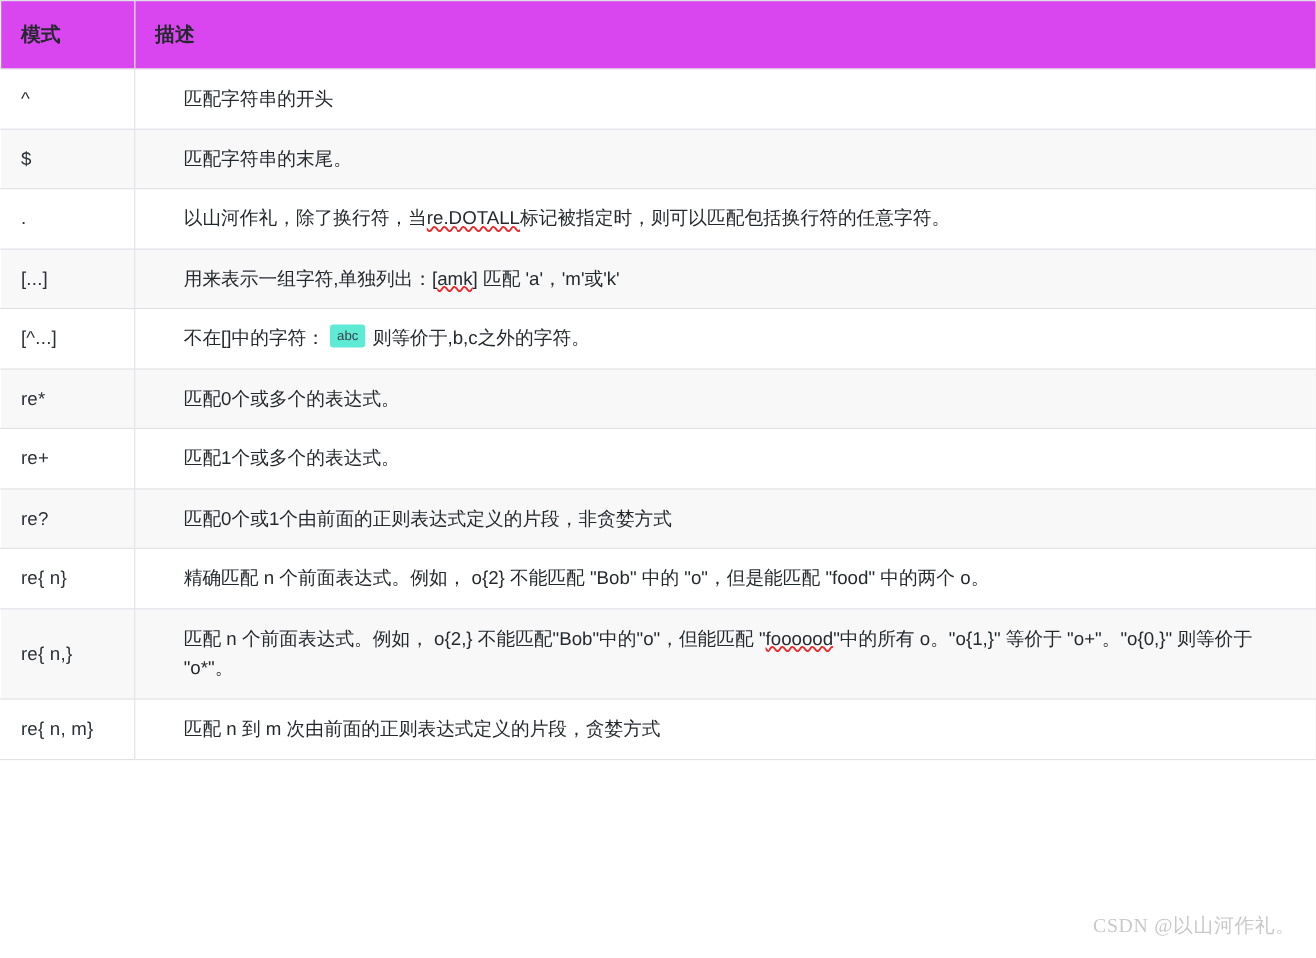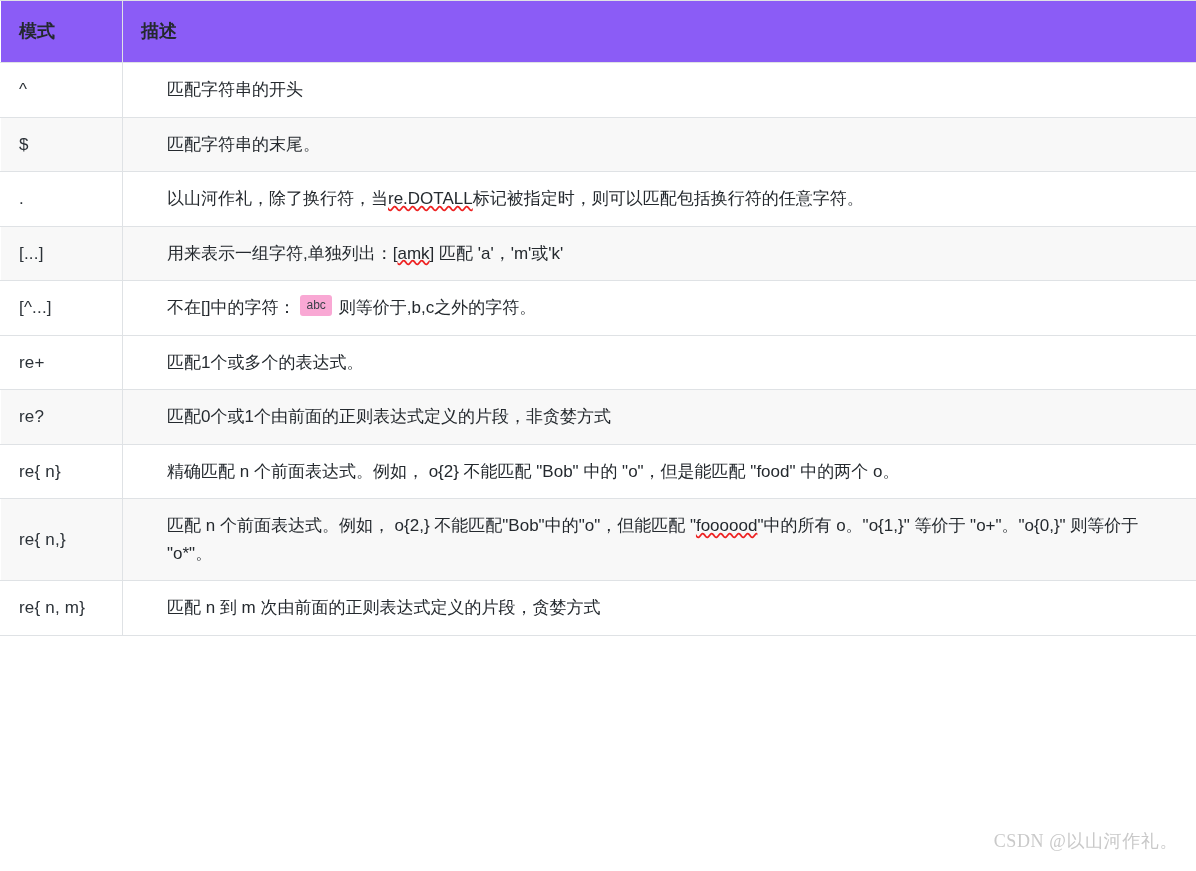--- a/index.html
+++ b/index.html
@@ -34,21 +34,21 @@
     vertical-align: middle;
     text-align: left;
     line-height: 1.62;
   }
   .regex-table th:first-child,
   .regex-table td:first-child {
     border-left: 1px solid #ffffff;
   }
 
   .regex-table thead th {
-    background: #8b5cf6;
+    background: #d946ef;
     font-weight: bold;
     font-size: 18px;
     padding-top: 16px;
     padding-bottom: 16px;
     color: #24292e;
   }
 
   .regex-table tbody tr.striped > td {
     background: #f8f8f8;
   }
@@ -75,21 +75,21 @@
     -webkit-text-decoration: underline wavy #ee2222;
   }
 
   .bold-code {
     font-weight: normal;
   }
 
   
   .chip {
     display: inline-block;
-    background: #f9a8d4;
+    background: #5eead4;
     color: #3a4149;
     border-radius: 3px;
     font-size: 12px;
     line-height: 1;
     padding: 4px 6px 5px 6px;
     margin: 0 7px 0 5px;
     vertical-align: 4px;
     font-family: "Liberation Sans", "DejaVu Sans", sans-serif;
     text-align: center;
   }
@@ -134,20 +134,24 @@
         <td class="desc-cell"><span>以山河作礼，除了换行符，当</span><span class="spell">re.DOTALL</span><span>标记被指定时，则可以匹配包括换行符的任意字符。</span></td>
       </tr>
       <tr class="striped">
         <td class="pattern-cell">[...]</td>
         <td class="desc-cell"><span>用来表示一组字符,单独列出：[</span><span class="spell">amk</span><span>] 匹配 'a'，'m'或'k'</span></td>
       </tr>
       <tr class="plain">
         <td class="pattern-cell">[^...]</td>
         <td class="desc-cell"><span>不在[]中的字符：</span><span class="chip">abc</span><span>则等价于,b,c之外的字符。</span></td>
       </tr>
+      <tr class="striped">
+        <td class="pattern-cell">re*</td>
+        <td class="desc-cell">匹配0个或多个的表达式。</td>
+      </tr>
       <tr class="plain">
         <td class="pattern-cell">re+</td>
         <td class="desc-cell">匹配1个或多个的表达式。</td>
       </tr>
       <tr class="striped">
         <td class="pattern-cell">re?</td>
         <td class="desc-cell">匹配0个或1个由前面的正则表达式定义的片段，非贪婪方式</td>
       </tr>
       <tr class="plain">
         <td class="pattern-cell">re{ n}</td>

